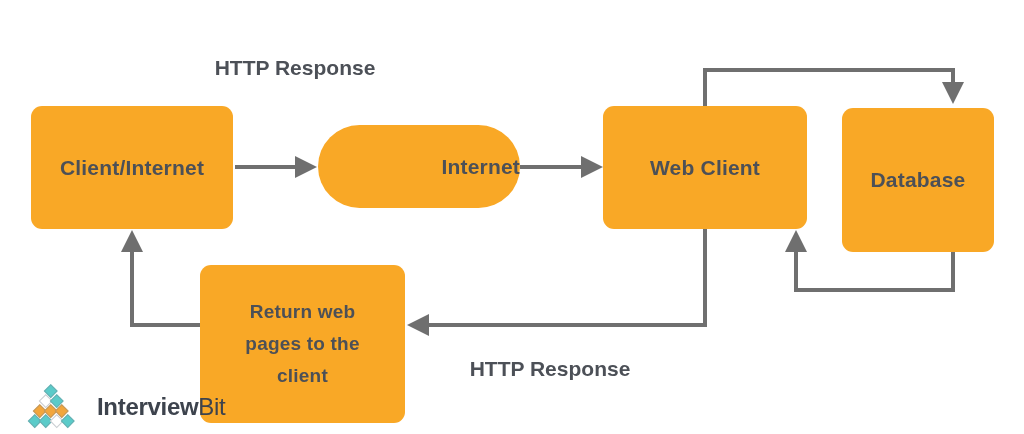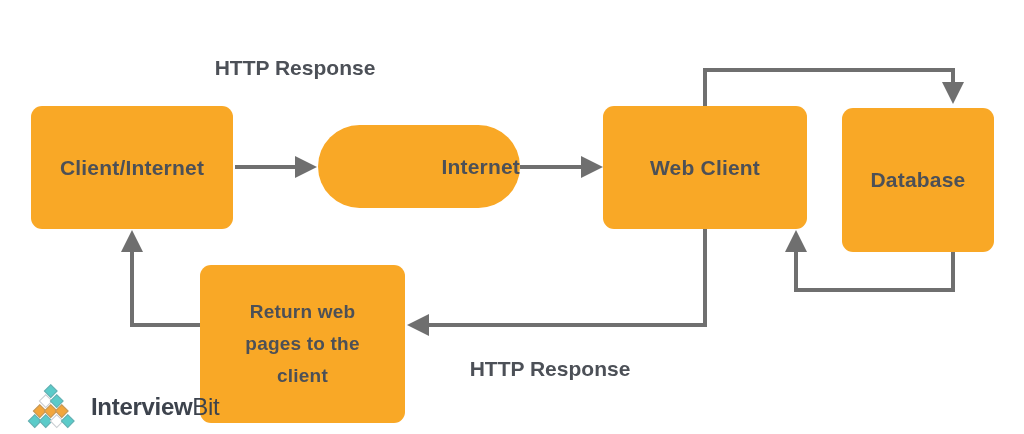--- a/index.html
+++ b/index.html
@@ -34,21 +34,21 @@
     color:var(--text);font-weight:bold;font-size:21px;
   }
   #label-request{left:175px;top:56px;}
   #label-response{left:430px;top:357px;}
   #edges{position:absolute;left:0;top:0;pointer-events:none;}
   .edge{stroke:var(--arrow);stroke-width:4;fill:none;}
   .head{fill:var(--arrow);stroke:none;}
   
   #logo{
     position:absolute;left:20px;top:384px;height:46px;
-    display:flex;align-items:center;gap:9px;
+    display:flex;align-items:center;gap:15px;
   }
   #logo-mark{position:relative;width:62px;height:46px;}
   .dia{
     position:absolute;width:9.5px;height:9.5px;transform:rotate(45deg);
     border:1px solid rgba(120,130,140,.40);box-sizing:border-box;background:#ffffff;
   }
   .dia.t{background:var(--logo-teal);}
   .dia.o{background:var(--logo-orange);}
   #logo-text{font-size:24px;color:var(--logo-text);letter-spacing:-0.3px;white-space:nowrap;}
   #logo-text .bold{font-weight:800;}

